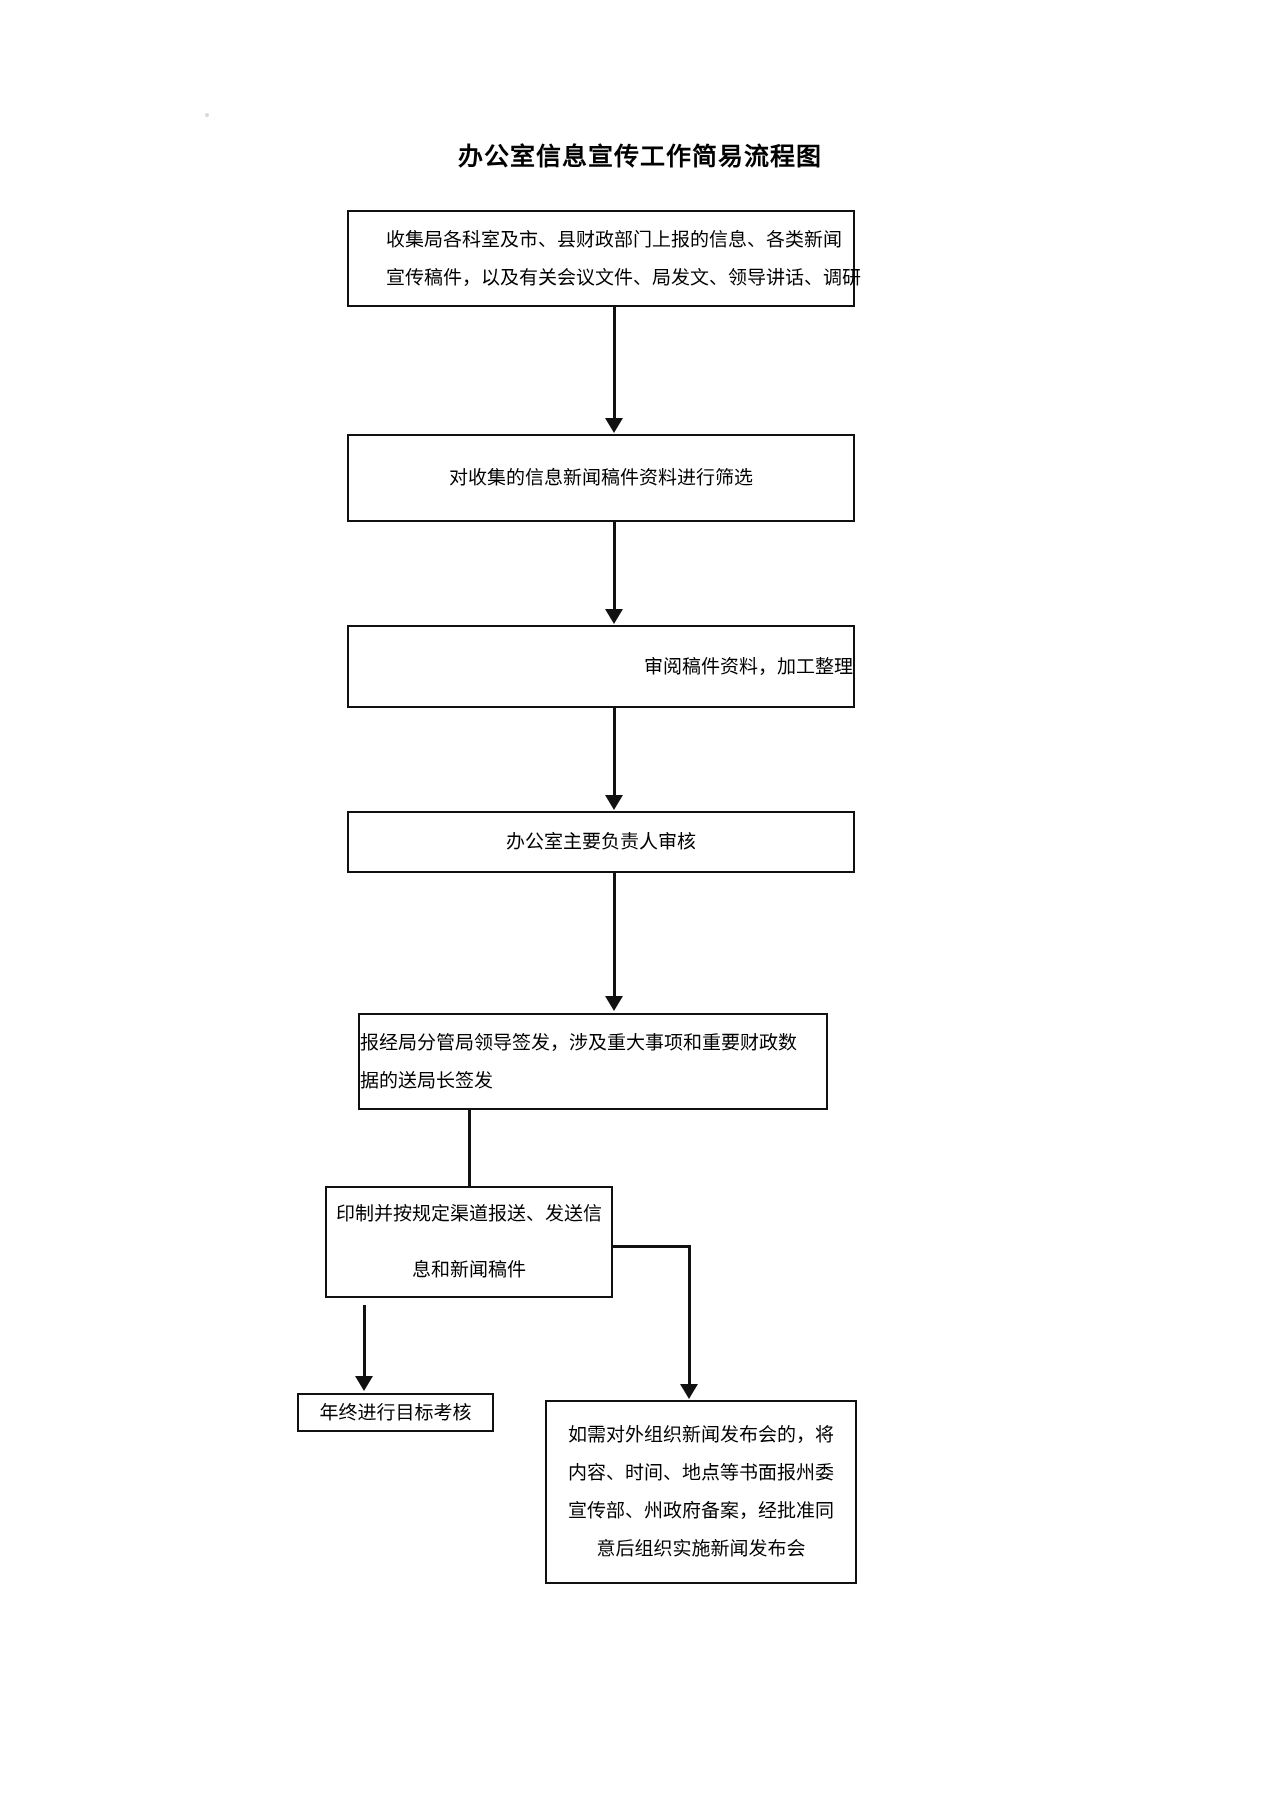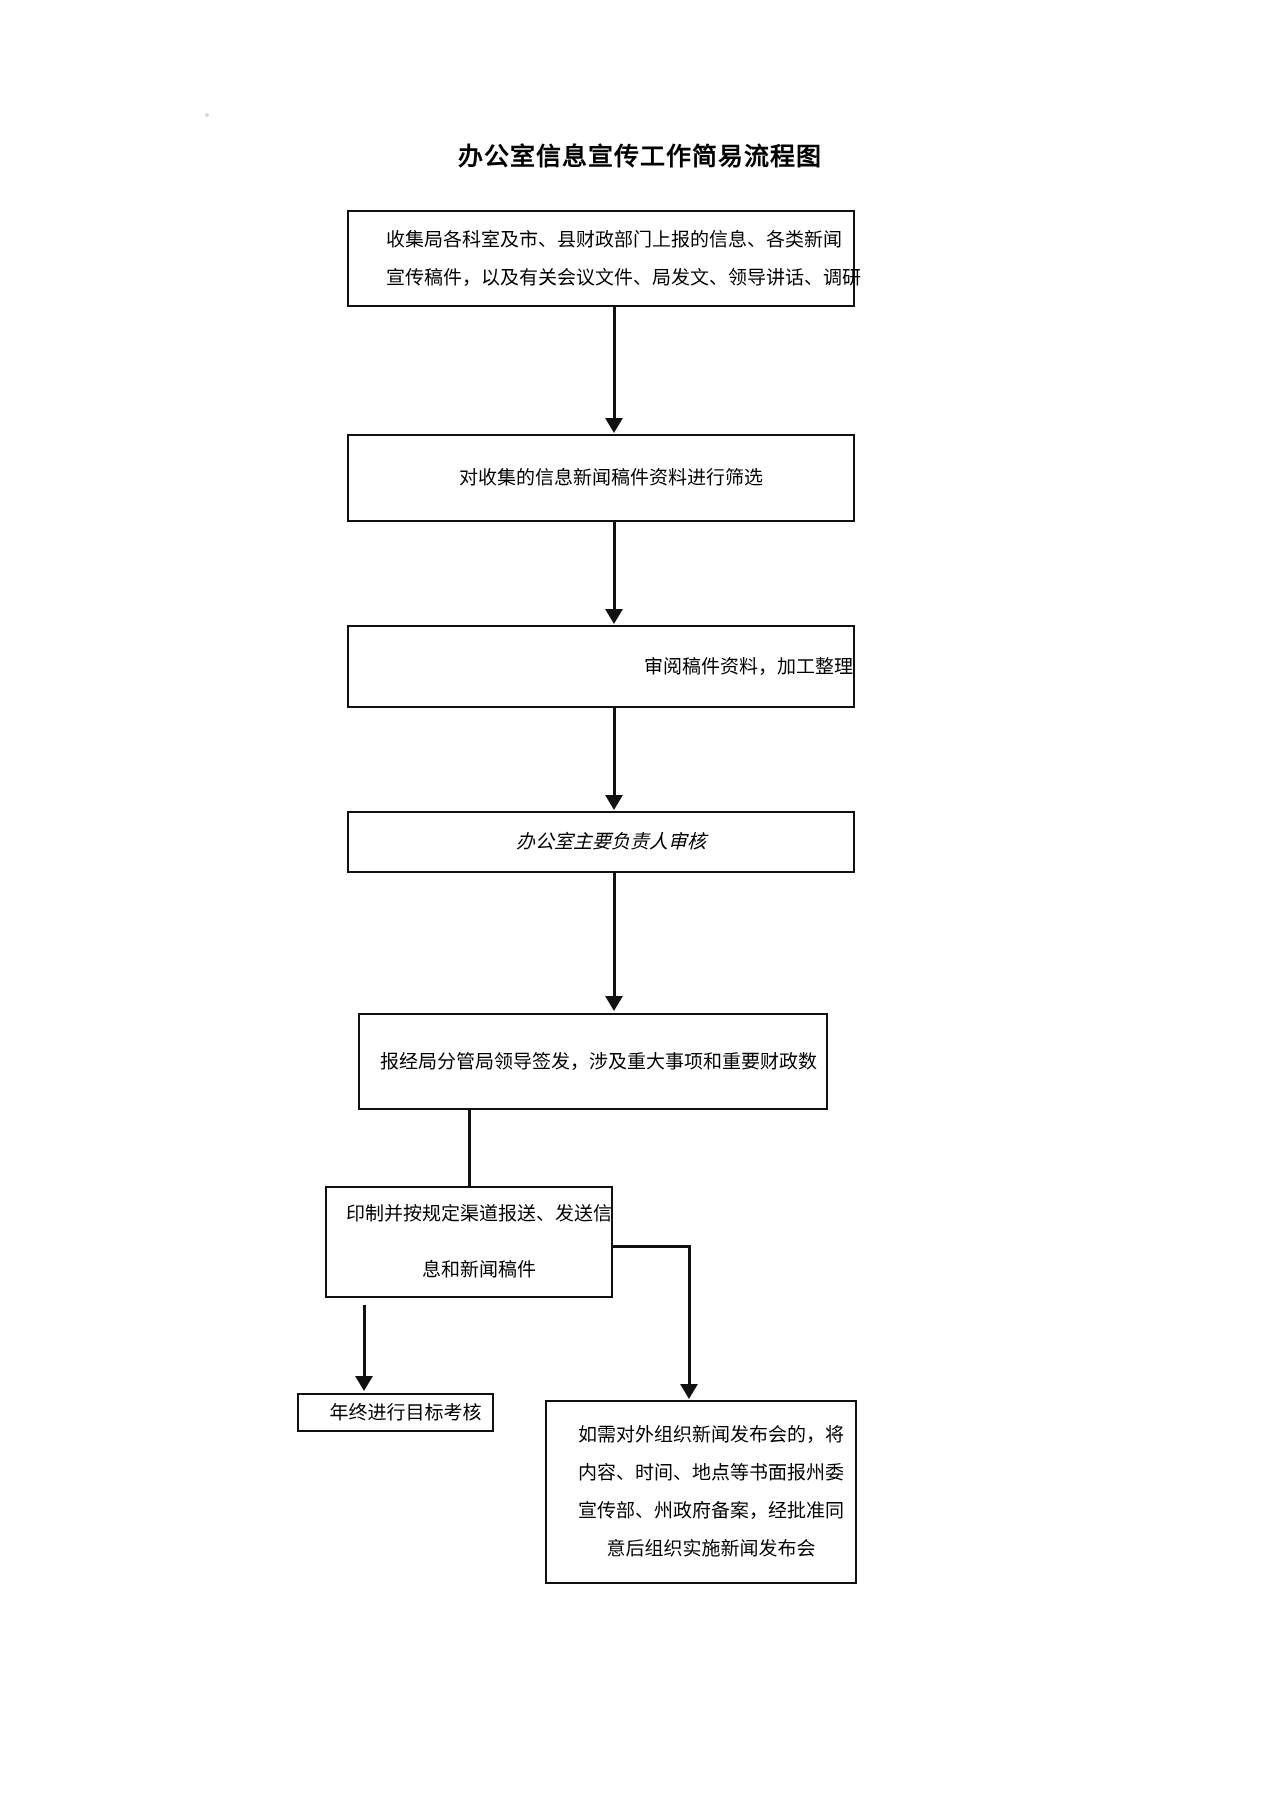--- a/index.html
+++ b/index.html
@@ -45,21 +45,20 @@
     position: absolute;
     box-sizing: border-box;
     border: 2px solid #111111;
     background: #ffffff;
     display: flex;
     flex-direction: column;
     justify-content: center;
     color: #000000;
     font-size: 19px;
     line-height: 38px;
-    padding-left: 20px;
   }
   .node .ln {
     display: block;
     white-space: nowrap;
   }
   .node.center { align-items: center; }
   .node.center .ln { text-align: center; }
   .node.leftpad { padding-left: 37px; }
   .node.pad8 { padding-right: 14px; }
 
@@ -107,29 +106,30 @@
   <div class="vline" style="left:613px; top:522px; height:89px;"></div>
   <div class="arrow-down" style="left:605px; top:609px;"></div>
 
   <div class="node center" style="left:347px; top:625px; width:508px; height:83px;align-items:flex-end;">
     <span class="ln">审阅稿件资料，加工整理</span>
   </div>
 
   <div class="vline" style="left:613px; top:708px; height:89px;"></div>
   <div class="arrow-down" style="left:605px; top:795px;"></div>
 
-  <div class="node center" style="left:347px; top:811px; width:508px; height:62px;font-style:italic;">
+  <div class="node center" style="left:347px; top:811px; width:508px; height:62px;">
     <span class="ln">办公室主要负责人审核</span>
   </div>
 
   <div class="vline" style="left:613px; top:873px; height:125px;"></div>
   <div class="arrow-down" style="left:605px; top:996px;"></div>
 
   <div class="node pad8" style="left:358px; top:1013px; width:470px; height:97px;">
     <span class="ln">报经局分管局领导签发，涉及重大事项和重要财政数</span>
+    <span class="ln">据的送局长签发</span>
   </div>
 
   <div class="vline" style="left:468px; top:1110px; height:88px;"></div>
   <div class="arrow-down" style="left:460px; top:1196px;"></div>
 
   <div class="node center" style="left:325px; top:1186px; width:288px; height:112px;gap:18px;">
     <span class="ln">印制并按规定渠道报送、发送信</span>
     <span class="ln">息和新闻稿件</span>
   </div>
 

